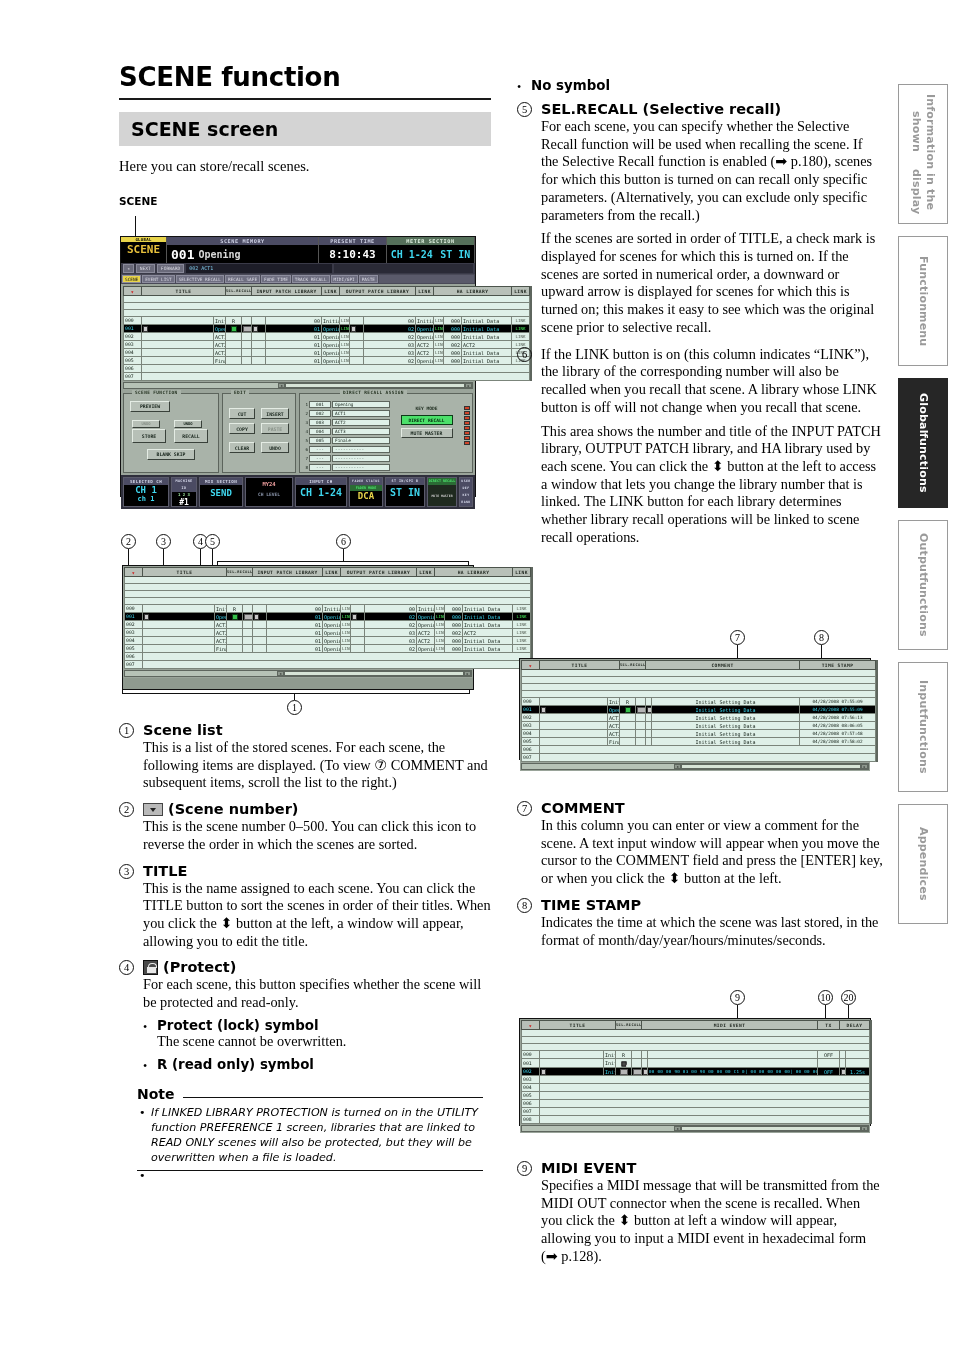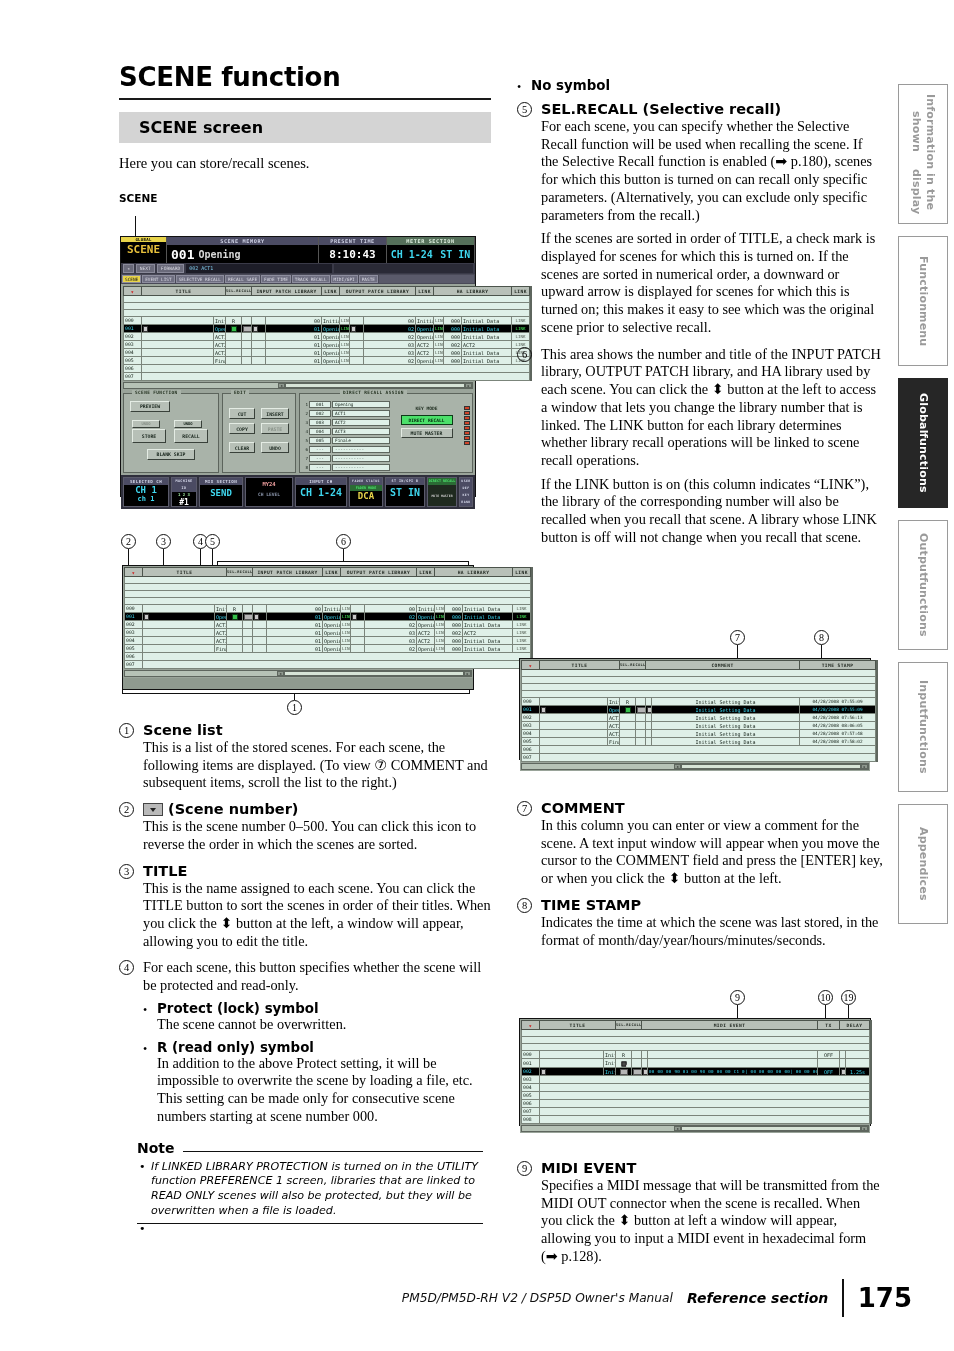--- a/index.html
+++ b/index.html
@@ -24,22 +24,22 @@
     font-weight:bold;
     font-size:26px;
     letter-spacing:-0.3px;
     margin:0 0 6px 0;
   }
   .title-rule { border-bottom:2.5px solid #1a1a1a; margin-bottom:12px; }
   .section-bar {
     background:#d4d4d4;
     font-family:"DejaVu Sans", sans-serif;
     font-weight:bold;
-    font-size:16px;
-    padding:6px 10px 6px 20px;
+    font-size:19px;
+    padding:6px 10px 6px 12px;
     margin-bottom:12px;
   }
   .lead { font-size:14.5px; margin:0 0 16px 0; }
 
   
   .item { position:relative; padding-left:24px; margin-bottom:9px; }
   .item .num {
     position:absolute; left:0; top:1px;
     width:15px; height:15px; line-height:14px;
     border:1px solid #111; border-radius:50%;
@@ -835,31 +835,34 @@
     <div class="item">
       <span class="num">3</span>
       <div class="hd">
           <span>TITLE</span>
         </div>
       <p>This is the name assigned to each scene. You can click the TITLE button to sort the scenes in order of their titles. When you click the ⬍ button at the left, a window will appear, allowing you to edit the title.</p>
     </div>
 
     <div class="item">
       <span class="num">4</span>
+      <div class="hd">
+        <span class="mini-lock"></span>
+        <span>(Protect)</span>
+      </div>
       <p>For each scene, this button specifies whether the scene will be protected and read-only.</p>
 
       <div class="bullet" style="padding-left:14px;">
         <span class="dot" style="left:0">•</span>
         <div class="bhd">Protect (lock) symbol</div>
         <p>The scene cannot be overwritten.</p>
       </div>
       <div class="bullet" style="padding-left:14px;">
         <span class="dot" style="left:0">•</span>
         <div class="bhd">R (read only) symbol</div>
-        <p>In addition to the above Protect setting, it will be impossible to overwrite the scene by loading a file, etc. This setting can be made only for consecutive scene numbers starting at scene number 000.</p>
       </div>
     </div>
 
     <div class="note">
       <div class="note-hd">
         <span>Note</span>
         <span class="rule"></span>
       </div>
       <ul>
         <li><span class="dot">•</span><span>If LINKED LIBRARY PROTECTION is turned on in the UTILITY function PREFERENCE 1 screen, libraries that are linked to READ ONLY scenes will also be protected, but they will be overwritten when a file is loaded.</span></li>
@@ -880,22 +883,22 @@
       <span class="num">5</span>
       <div class="hd">
           <span>SEL.RECALL (Selective recall)</span>
         </div>
       <p>For each scene, you can specify whether the Selective Recall function will be used when recalling the scene. If the Selective Recall function is enabled (➡ p.180), scenes for which this button is turned on can recall only specific parameters. (Alternatively, you can exclude only specific parameters from the recall.)</p>
       <p>If the scenes are sorted in order of TITLE, a check mark is displayed for scenes for which this is turned on. If the scenes are sorted in numerical order, a downward or upward arrow is displayed for scenes for which this is turned on; this makes it easy to see which was the original scene prior to selective recall.</p>
     </div>
 
     <div class="item">
       <span class="num">6</span>
+      <p>If the LINK button is on (this column indicates “LINK”), the library of the corresponding number will also be recalled when you recall that scene. A library whose LINK button is off will not change when you recall that scene.</p>
       <p>This area shows the number and title of the INPUT PATCH library, OUTPUT PATCH library, and HA library used by each scene. You can click the ⬍ button at the left to access a window that lets you change the library number that is linked. The LINK button for each library determines whether library recall operations will be linked to scene recall operations.</p>
-      <p>If the LINK button is on (this column indicates “LINK”), the library of the corresponding number will also be recalled when you recall that scene. A library whose LINK button is off will not change when you recall that scene.</p>
     </div>
   </div>
 
   <div class="callout-num" style="left:730px; top:630px;">7</div>
   <div class="callout-num" style="left:814px; top:630px;">8</div>
   <div class="leader" style="left:737px; top:645px; width:1px; height:13px;"></div>
   <div class="leader" style="left:821px; top:645px; width:1px; height:13px;"></div>
 
   <div class="lcd" id="cmt-shot">
     <div class="tbl" style="padding:1px;">
@@ -1025,21 +1028,21 @@
       <span class="num">8</span>
       <div class="hd">
           <span>TIME STAMP</span>
         </div>
       <p>Indicates the time at which the scene was last stored, in the format of month/day/year/hours/minutes/seconds.</p>
     </div>
   </div>
 
   <div class="callout-num" style="left:730px; top:990px;">9</div>
   <div class="callout-num" style="left:818px; top:990px;">10</div>
-  <div class="callout-num" style="left:841px; top:990px;">19</div>
+  <div class="callout-num" style="left:841px; top:990px;">20</div>
   <div class="leader" style="left:737px; top:1005px; width:1px; height:13px;"></div>
   <div class="leader" style="left:825px; top:1005px; width:1px; height:13px;"></div>
   <div class="leader" style="left:848px; top:1005px; width:1px; height:13px;"></div>
 
   <div class="lcd" id="midi-shot">
     <div class="tbl" style="padding:1px;">
       <div style="display:flex;">
         <table>
           <colgroup>
             <col style="width:18px">
@@ -1174,20 +1177,14 @@
     </div>
     <div class="edge-tab" style="height:130px">
       <span>Input</span>
       <span class="l2">functions</span>
     </div>
     <div class="edge-tab" style="height:120px">
       <span>Appendices</span>
     </div>
   </div>
 
-  <div class="footer">
-    <span class="mn">PM5D/PM5D-RH V2 / DSP5D Owner's Manual</span>
-    <span class="rs">Reference section</span>
-    <span class="bar"></span>
-    <span class="pn">175</span>
-  </div>
 
 </div>
 
 </body></html>

